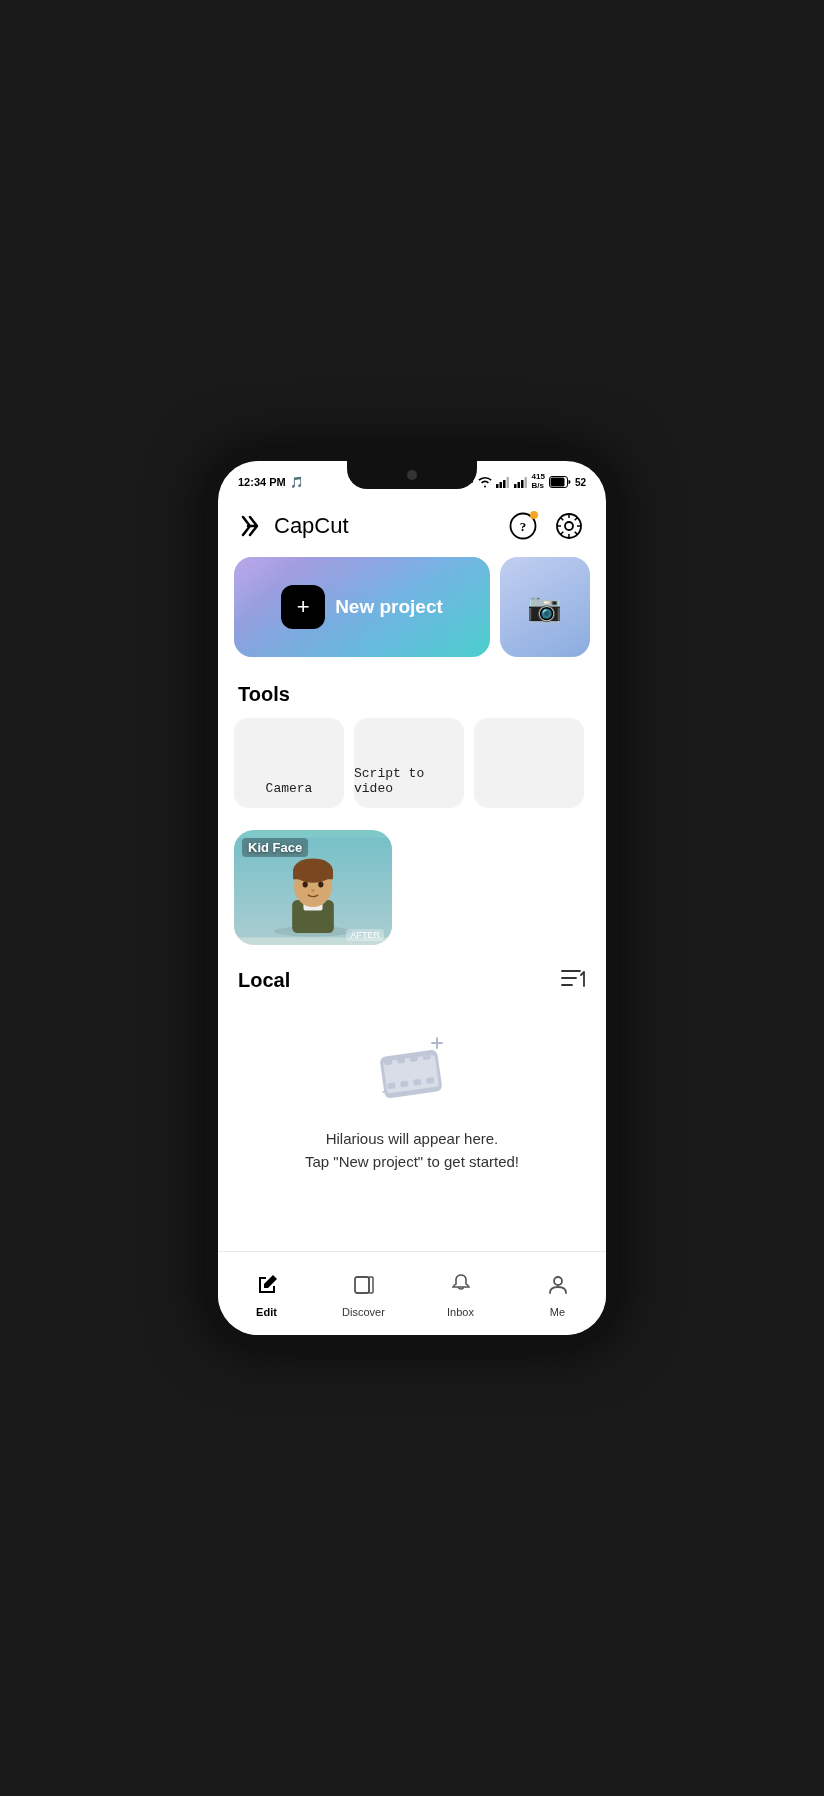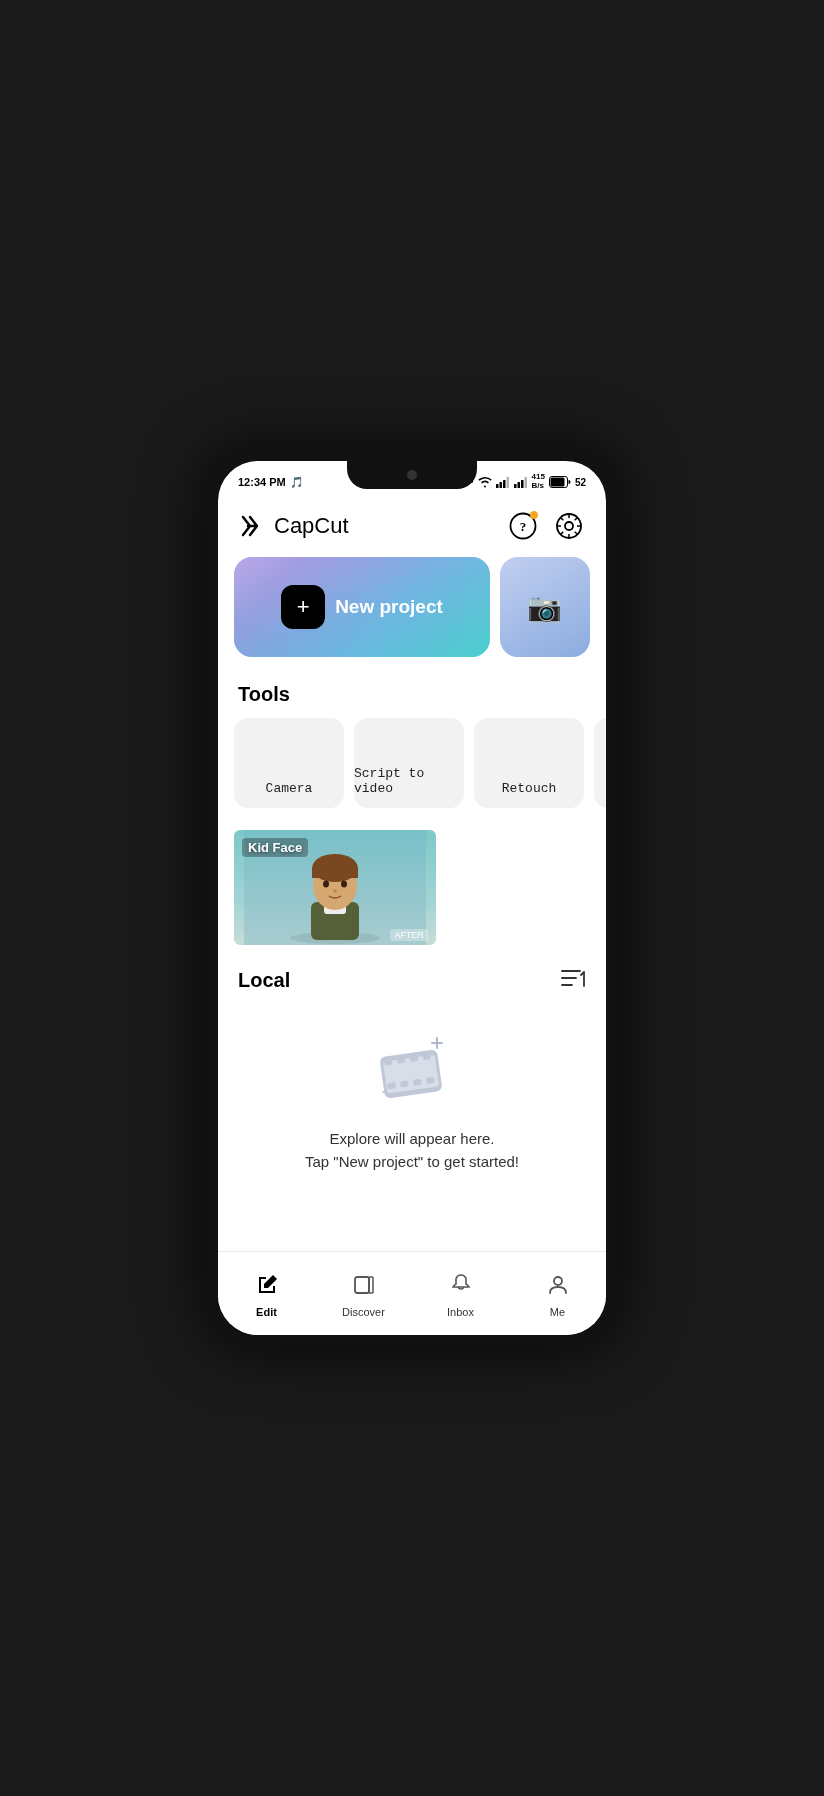--- a/index.html
+++ b/index.html
@@ -243,23 +243,23 @@
     .explore-scroll {
       display: flex;
       gap: 8px;
       padding: 4px 16px;
       overflow-x: auto;
       scrollbar-width: none;
     }
     .explore-scroll::-webkit-scrollbar { display: none; }
     .explore-card {
       flex-shrink: 0;
-      width: 202px;
+      width: 158px;
       height: 115px;
-      border-radius: 6px;
+      border-radius: 20px;
       overflow: hidden;
       position: relative;
       cursor: pointer;
     }
     .explore-card-label {
       position: absolute;
       top: 8px;
       left: 8px;
       color: #fff;
       font-size: 13px;
@@ -464,23 +464,20 @@
           <span class="section-title">Tools</span>
         </div>
         <div class="tools-scroll">
           <div class="tool-card">
             <span class="tool-label">Camera</span>
           </div>
           <div class="tool-card">
             <span class="tool-label">Script to video</span>
           </div>
           <div class="tool-card">
-            <span class="tool-label">Retouch</span>
-          </div>
-          <div class="tool-card">
             
           </div>
         </div>
       </div>
 
       <div class="explore-section">
         <div class="explore-scroll">
 
           <div class="explore-card">
             <div class="kid-scene">
@@ -550,21 +547,21 @@
               <rect x="27" y="28" width="8" height="6" rx="2" fill="#c0c8d8" transform="rotate(-8 39 46)"></rect>
               <rect x="40" y="28" width="8" height="6" rx="2" fill="#c0c8d8" transform="rotate(-8 39 46)"></rect>
               <rect x="53" y="28" width="8" height="6" rx="2" fill="#c0c8d8" transform="rotate(-8 39 46)"></rect>
               <rect x="14" y="52" width="8" height="6" rx="2" fill="#c0c8d8" transform="rotate(-8 39 46)"></rect>
               <rect x="27" y="52" width="8" height="6" rx="2" fill="#c0c8d8" transform="rotate(-8 39 46)"></rect>
               <rect x="40" y="52" width="8" height="6" rx="2" fill="#c0c8d8" transform="rotate(-8 39 46)"></rect>
               <rect x="53" y="52" width="8" height="6" rx="2" fill="#c0c8d8" transform="rotate(-8 39 46)"></rect>
             </svg>
           </div>
           <div class="empty-text">
-            <div>Explore will appear here.</div>
+            <div>Hilarious will appear here.</div>
             <div>Tap "New project" to get started!</div>
           </div>
         </div>
       </div>
 
     </div>
 
     <div class="bottom-nav">
 
       <div class="nav-item active">

